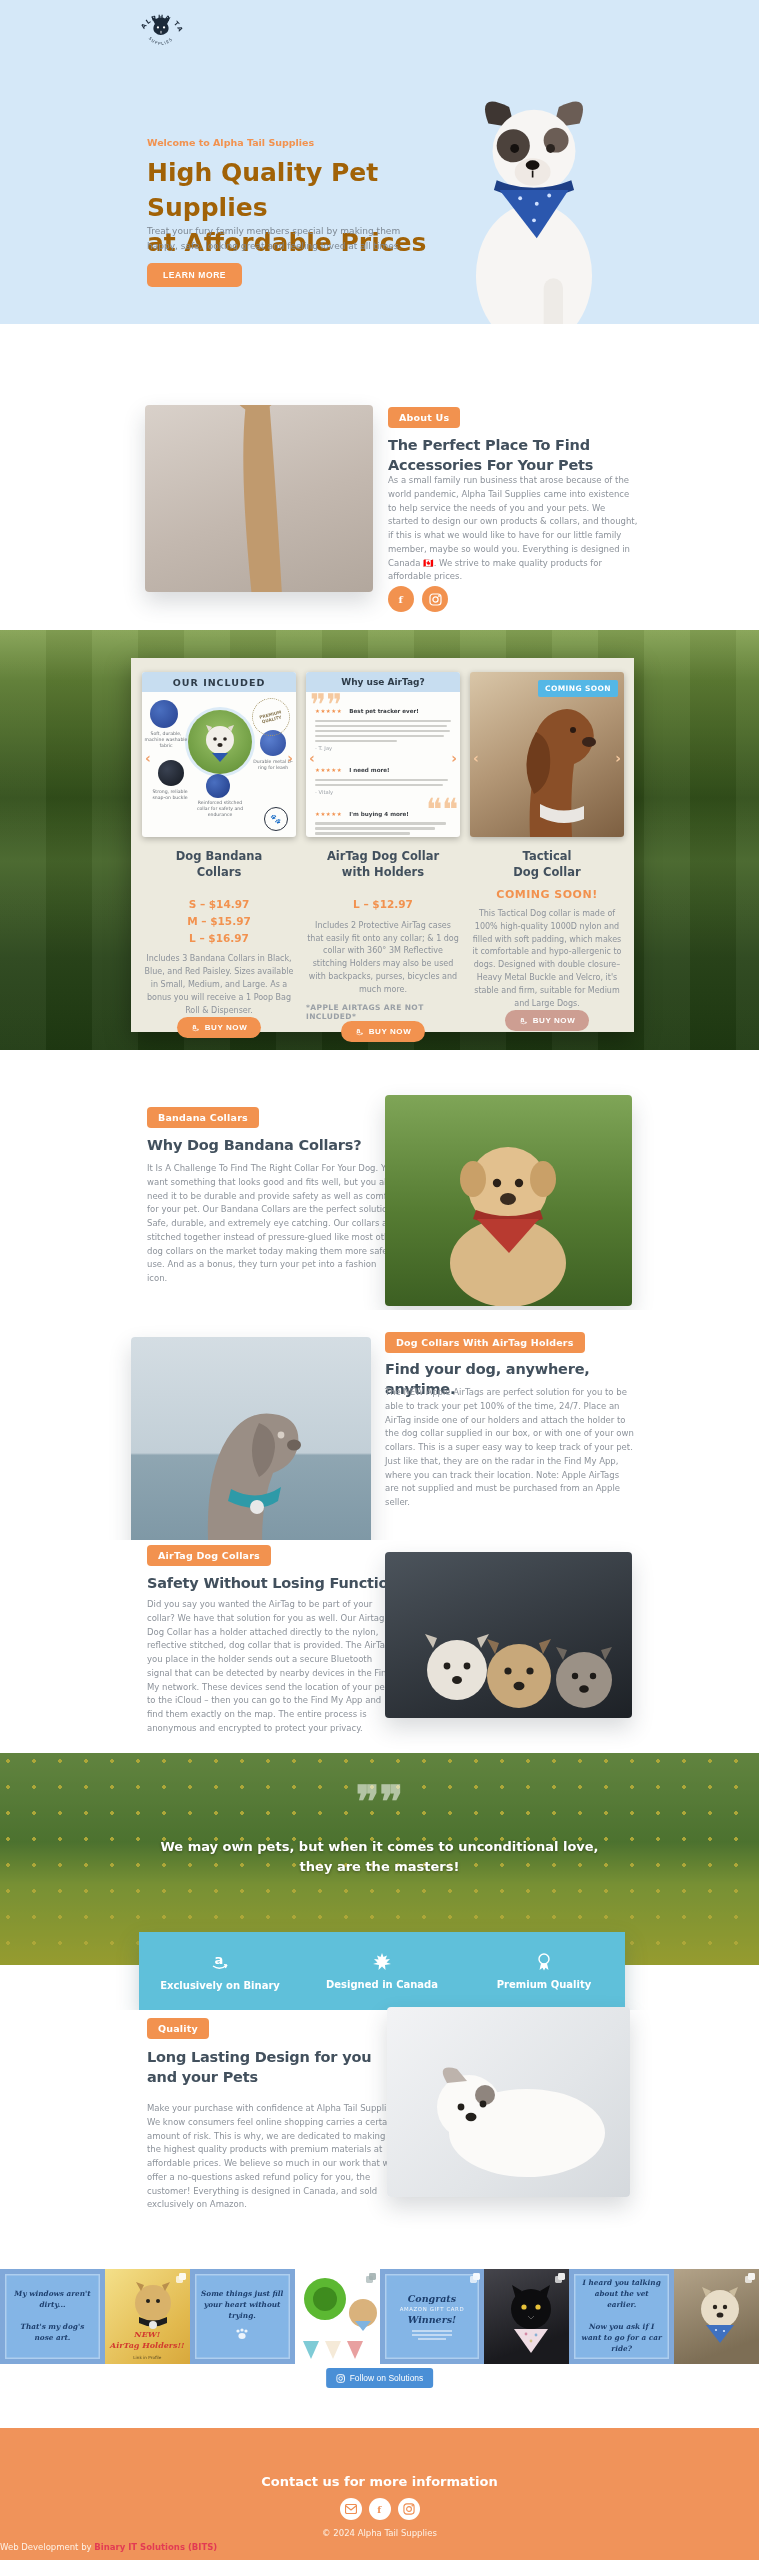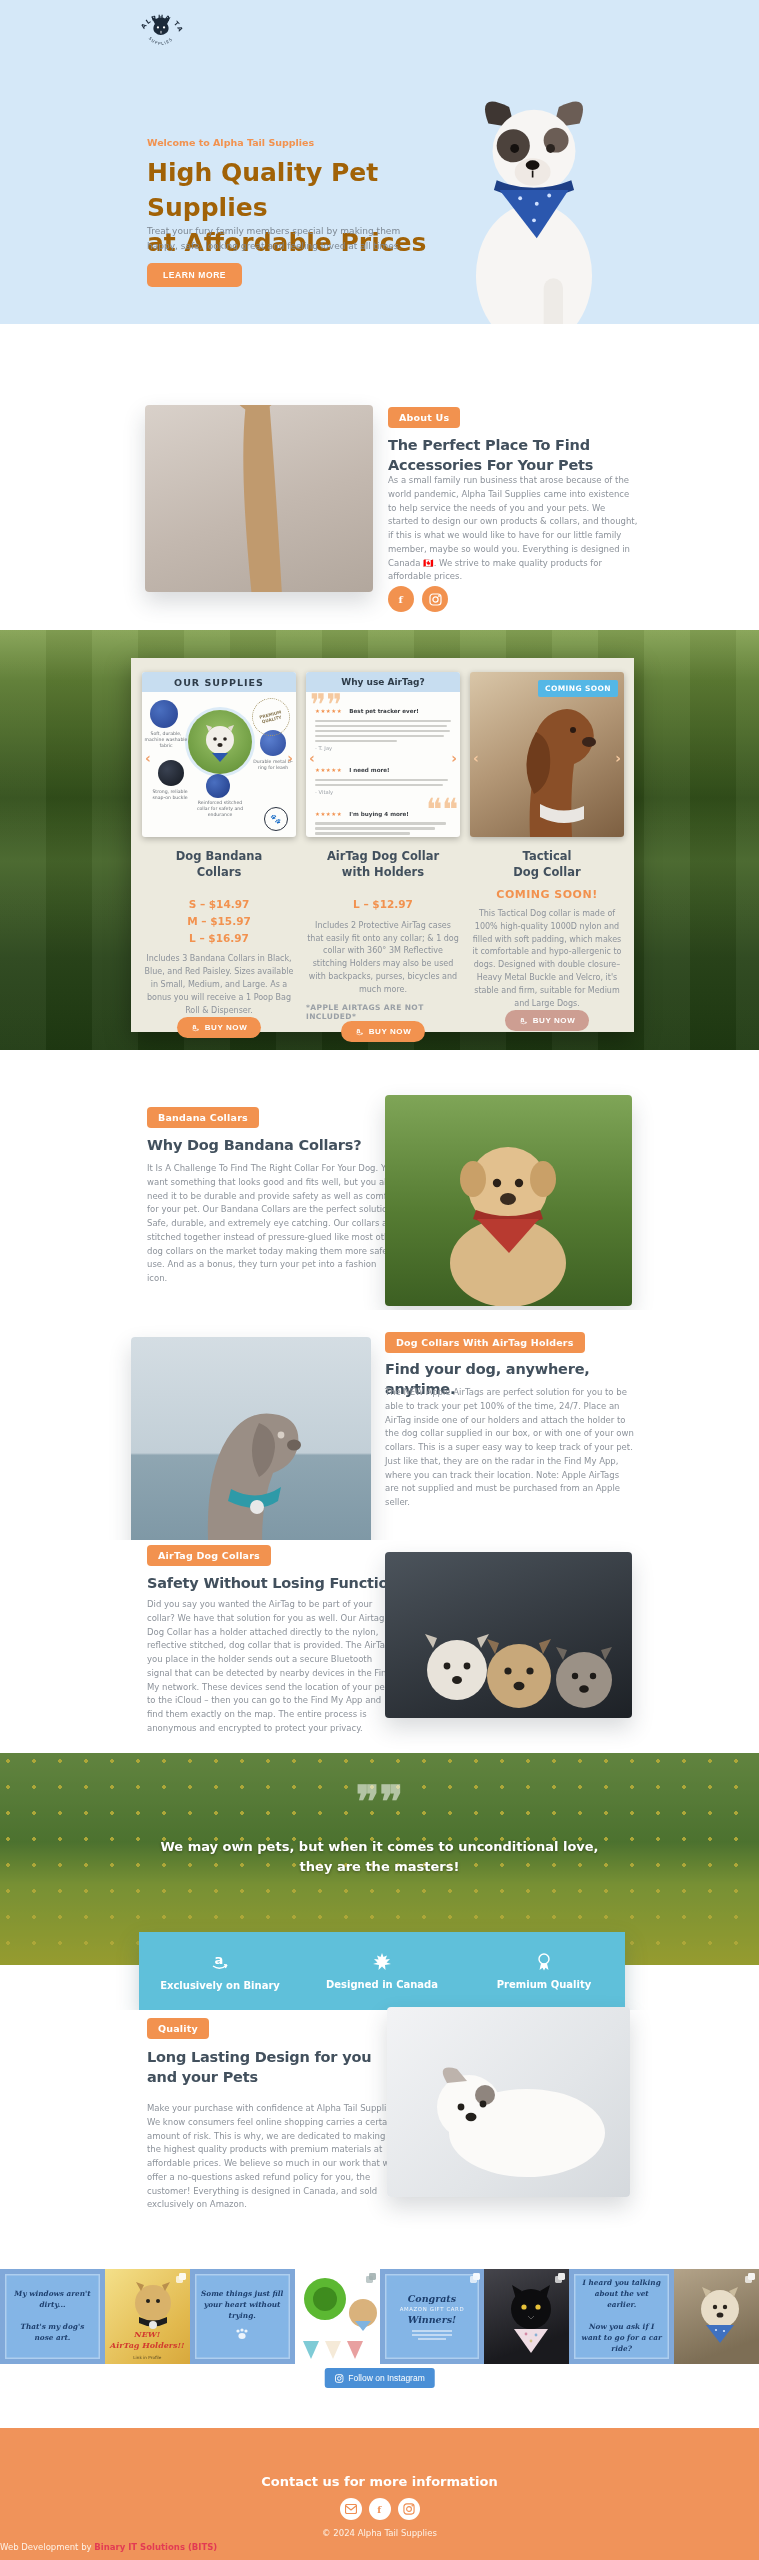--- a/index.html
+++ b/index.html
@@ -203,21 +203,21 @@
           </svg>
       </span>
     </div>
   </div>
 
   <div class="sec products">
     <div class="panel">
 
       <div class="pcol">
         <div class="pimg">
-          <div class="pimg-head">OUR SUPPLIES</div>
+          <div class="pimg-head">OUR INCLUDED</div>
           <div class="qcircle">
             <svg viewBox="0 0 64 64" width="64" height="64">
               <circle cx="32" cy="30" r="14" fill="#f2efe9"></circle>
               <path d="M21 22 l-3 -7 6 2 z M43 22 l3 -7 -6 2 z" fill="#e3ddd2"></path>
               <circle cx="27" cy="29" r="1.8" fill="#2a2420"></circle>
                 <circle cx="37" cy="29" r="1.8" fill="#2a2420"></circle>
               <ellipse cx="32" cy="35" rx="2.6" ry="2" fill="#2a2420"></ellipse>
               <path d="M24 43 L40 43 L32 52 Z" fill="#2b57ae"></path>
             </svg>
           </div>
@@ -549,21 +549,21 @@
             <rect x="0" y="3" width="7" height="7" rx="1.4" fill="#fff" opacity=".8"></rect>
           </svg>
       </div>
     </div>
     <button class="follow">
       <svg width="9" height="9" viewBox="0 0 13 13">
           <rect x="1" y="1" width="11" height="11" rx="3" fill="none" stroke="#fff" stroke-width="1.4"></rect>
           <circle cx="6.5" cy="6.5" r="2.6" fill="none" stroke="#fff" stroke-width="1.4"></circle>
           <circle cx="10" cy="3" r="1" fill="#fff"></circle>
         </svg>
-      <span>Follow on Instagram</span>
+      <span>Follow on Solutions</span>
     </button>
   </div>
 
   <div class="sec footer">
     <div class="f-title">Contact us for more information</div>
     <div class="f-socials">
       <span class="fsoc">
         <svg width="12" height="10" viewBox="0 0 12 10">
             <rect x="0.5" y="0.5" width="11" height="9" rx="1.5" fill="none" stroke="#ef8e52" stroke-width="1.2"></rect>
             <path d="M1 2 L6 6 L11 2" fill="none" stroke="#ef8e52" stroke-width="1.2"></path>

